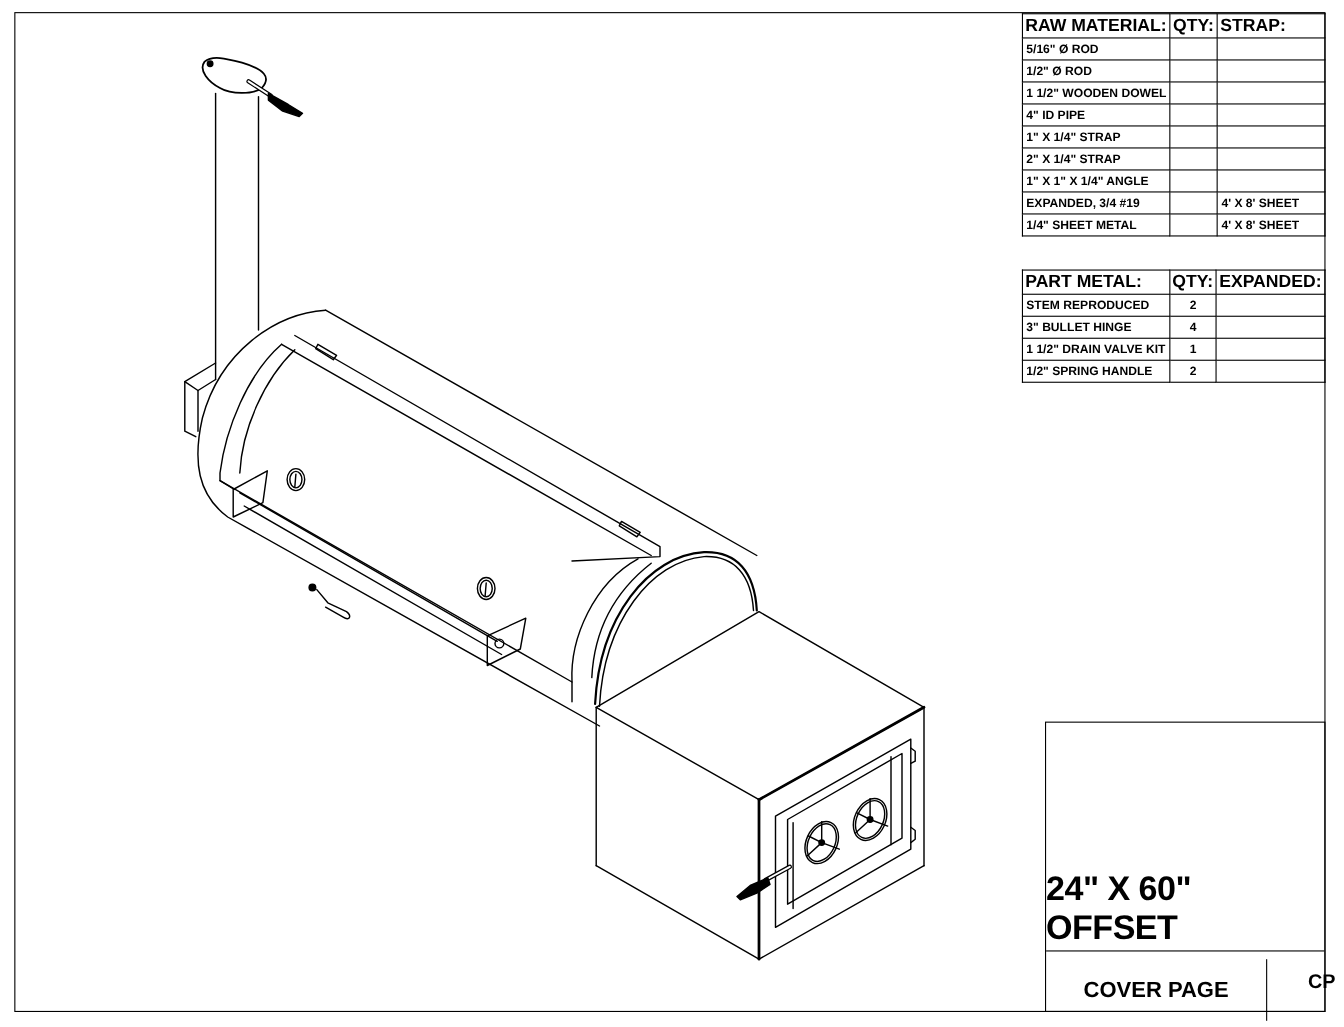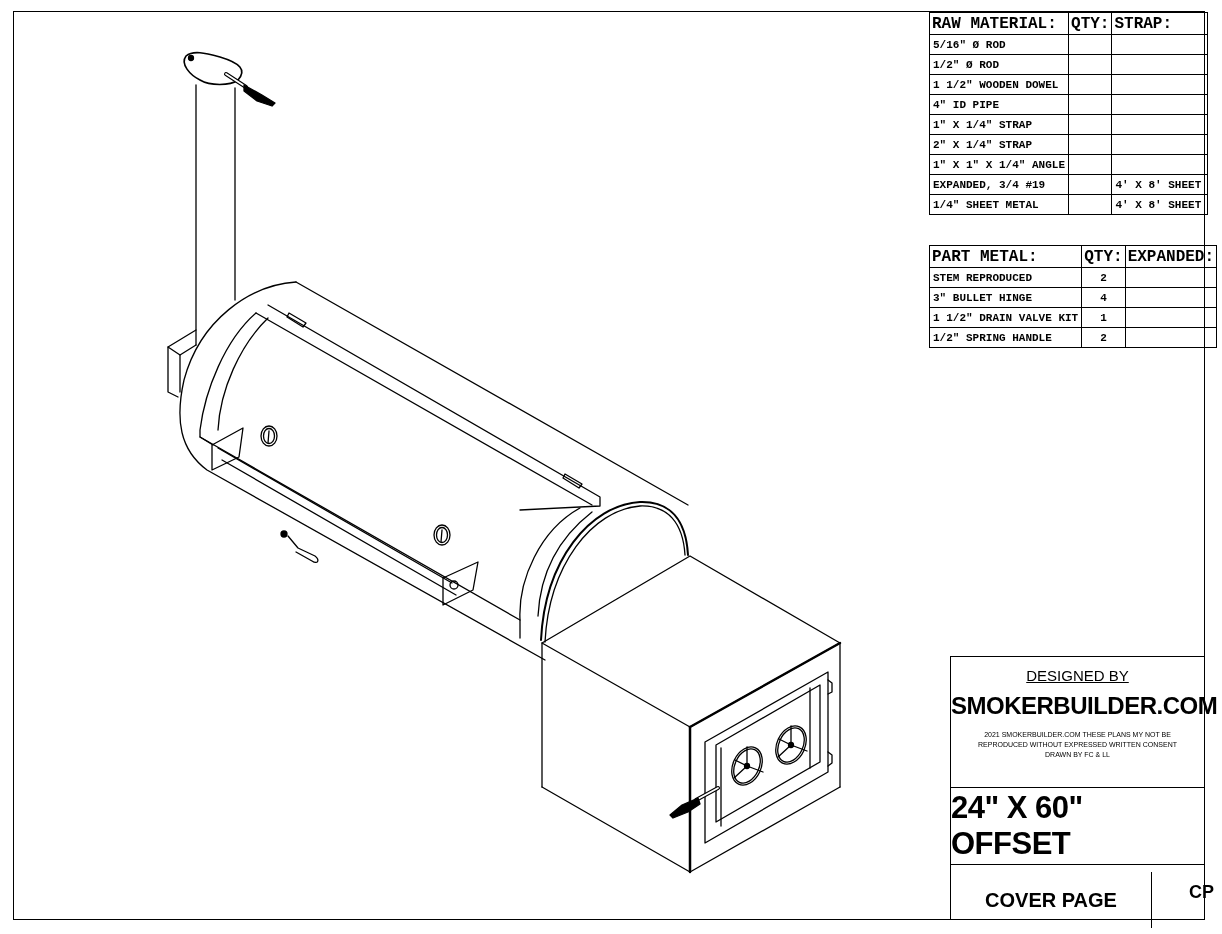--- a/index.html
+++ b/index.html
@@ -1,19 +1,19 @@
 <!DOCTYPE html>
 <html><head>
 <meta charset="utf-8">
 <style>
   html, body { margin:0; padding:0; background:#ffffff; }
   body { width:1222px; height:934px; position:relative; overflow:hidden; font-family:"Liberation Sans", sans-serif; color:#000; }
   .sheet-border { position:absolute; left:13px; top:11px; width:1192px; height:909px; border:1.5px solid #000; box-sizing:border-box; }
   .drawing { position:absolute; left:0; top:0; }
-  table.bom { position:absolute; border-collapse:collapse; font-family:Liberation Mono, monospace; font-weight:bold; }
+  table.bom { position:absolute; border-collapse:collapse; font-family:Liberation Sans, sans-serif; font-weight:bold; }
   table.bom td { border:1px solid #000; padding:0 3px; white-space:nowrap; height:20px; box-sizing:border-box; font-size:11px; }
   table.bom tr.hdr td { font-size:16px; height:22px; padding:0 2px; }
   table.bom td.qty { text-align:center; }
   table.bom td.size { text-align:left; padding-right:6px; }
   #raw { left:929px; top:12px; width:276px; }
   #parts { left:929px; top:245px; width:276px; }
   .col1 { width:134px; } .col2 { width:43px; } .col3 { width:99px; }
   .title-block { position:absolute; left:950px; top:656px; width:255px; height:264px; border:1.5px solid #000; box-sizing:border-box; }
   .tb-designed { position:absolute; left:0; top:0; width:100%; height:130px; border-bottom:1.5px solid #000; text-align:center; }
   .tb-designed .by { margin-top:10px; font-size:15px; text-decoration:underline; }
@@ -213,25 +213,16 @@
       </tr>
   <tr>
         <td>1/2" SPRING HANDLE</td>
         <td class="qty">2</td>
         <td></td>
       </tr>
 </tbody>
   </table>
 
 <div class="title-block">
-  <div class="tb-designed">
-    <div class="by">DESIGNED BY</div>
-    <div class="company">SMOKERBUILDER.COM</div>
-    <div class="notice">
-      <div>2021 SMOKERBUILDER.COM THESE PLANS MY NOT BE</div>
-      <div>REPRODUCED WITHOUT EXPRESSED WRITTEN CONSENT</div>
-      <div>DRAWN BY FC &amp; LL</div>
-    </div>
-  </div>
   <div class="tb-title">24" X 60" OFFSET</div>
   <div class="tb-page">COVER PAGE</div>
   <div class="tb-code">CP</div>
 </div>
 
 </body></html>

